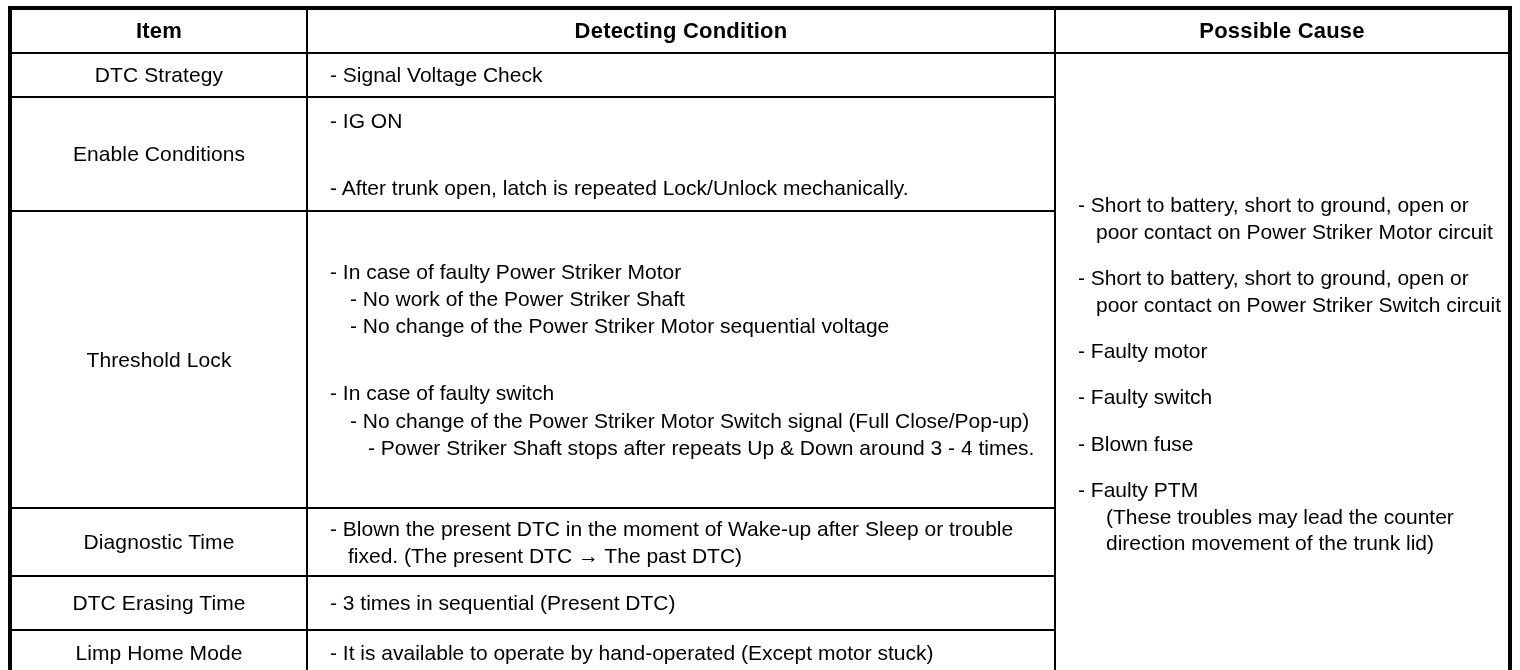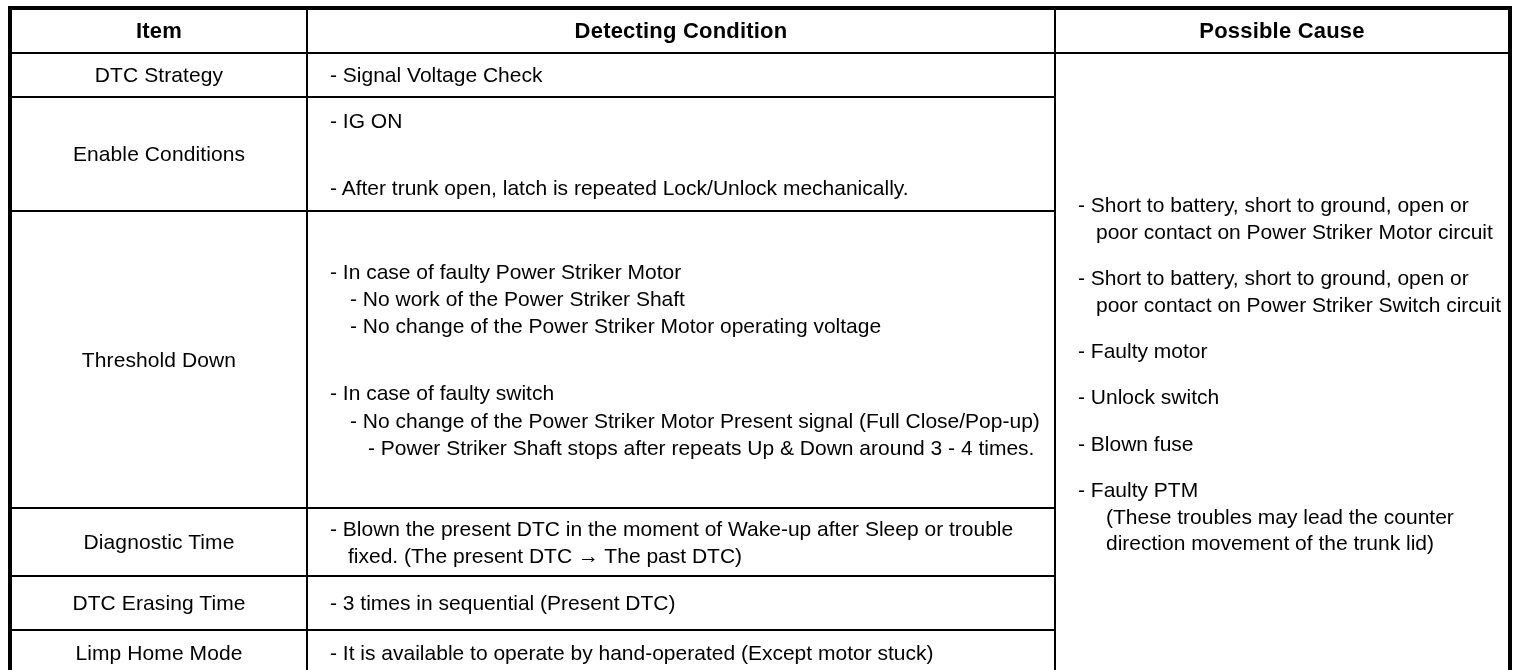--- a/index.html
+++ b/index.html
@@ -110,49 +110,49 @@
         </td>
 
         <td class="cause-cell" rowspan="6">
           <div class="blank"></div>
           <div class="ln hang">- Short to battery, short to ground, open or poor contact on Power Striker Motor circuit</div>
           <div class="blank"></div>
           <div class="ln hang">- Short to battery, short to ground, open or poor contact on Power Striker Switch circuit</div>
           <div class="blank"></div>
           <div class="ln hang">- Faulty motor</div>
           <div class="blank"></div>
-          <div class="ln hang">- Unlock switch</div>
+          <div class="ln hang">- Faulty switch</div>
           <div class="blank"></div>
           <div class="ln hang">- Blown fuse</div>
           <div class="blank"></div>
           <div class="ln hang">- Faulty PTM</div>
           <div class="ln" style="padding-left:28px;">(These troubles may lead the counter direction movement of the trunk lid)</div>
         </td>
       </tr>
 
       <tr>
         <td class="item-cell" style="height:112px;">Enable Conditions</td>
         <td class="cond-cell">
           <div class="ln hang">- IG ON</div>
           <div class="blank"></div>
           <div class="blank"></div>
           <div class="ln hang">- After trunk open, latch is repeated Lock/Unlock mechanically.</div>
         </td>
       </tr>
 
       <tr>
-        <td class="item-cell" style="height:295px;">Threshold Down</td>
+        <td class="item-cell" style="height:295px;">Threshold Lock</td>
         <td class="cond-cell">
           <div class="ln hang">- In case of faulty Power Striker Motor</div>
           <div class="ln hang-sub">- No work of the Power Striker Shaft</div>
-          <div class="ln hang-sub">- No change of the Power Striker Motor operating voltage</div>
+          <div class="ln hang-sub">- No change of the Power Striker Motor sequential voltage</div>
           <div class="blank"></div>
           <div class="blank"></div>
           <div class="ln hang">- In case of faulty switch</div>
-          <div class="ln" style="padding-left:20px;">- No change of the Power Striker Motor Present signal (Full Close/Pop-up)</div>
+          <div class="ln" style="padding-left:20px;">- No change of the Power Striker Motor Switch signal (Full Close/Pop-up)</div>
           <div class="ln" style="padding-left:38px;">- Power Striker Shaft stops after repeats Up &amp; Down around 3 - 4 times.</div>
         </td>
       </tr>
 
       <tr>
         <td class="item-cell" style="height:66px;">Diagnostic Time</td>
         <td class="cond-cell vmid">
           <div class="ln hang">- Blown the present DTC in the moment of Wake-up after Sleep or trouble fixed. (The present DTC → The past DTC)</div>
         </td>
       </tr>

